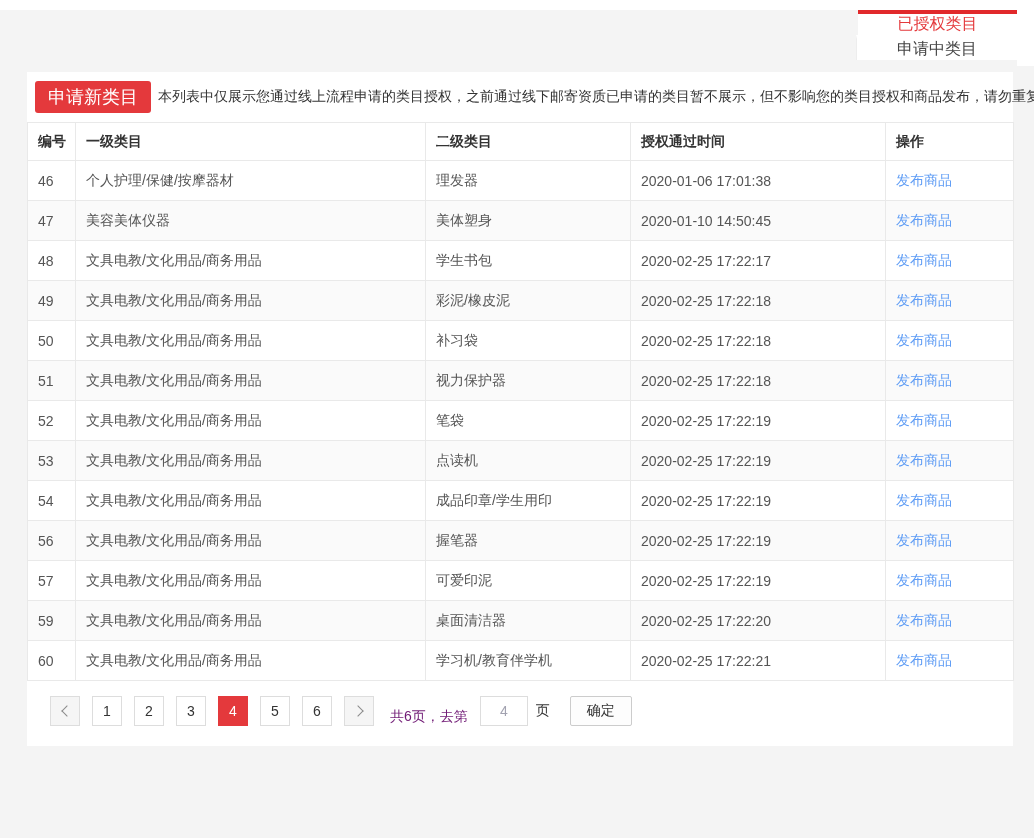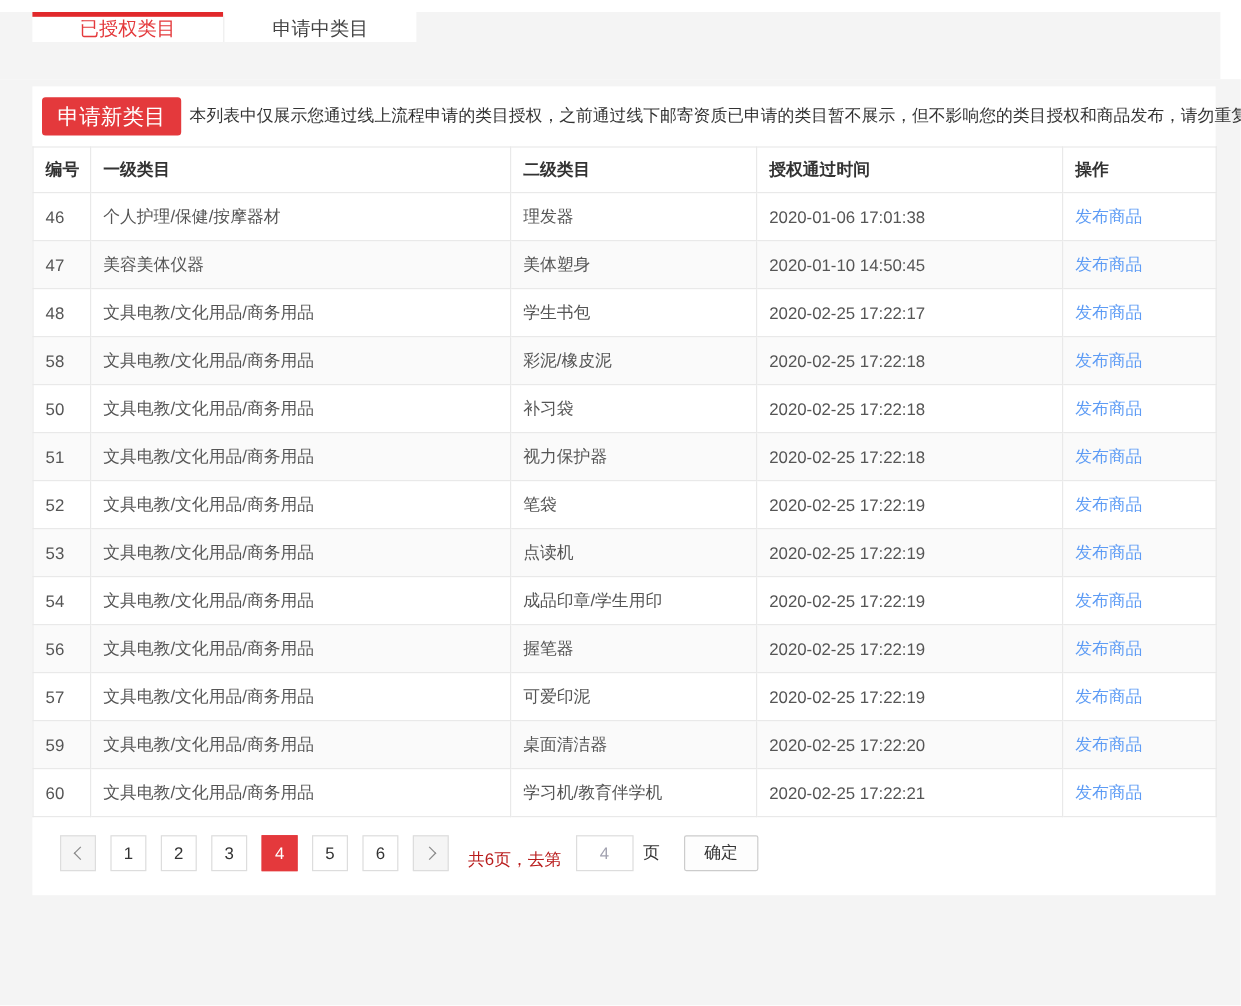--- a/index.html
+++ b/index.html
@@ -1,21 +1,21 @@
 <!DOCTYPE html>
 <html><head>
 <meta charset="utf-8">
 <style>
   * { margin:0; padding:0; box-sizing:border-box; }
   html,body { width:1034px; height:838px; background:#fff; overflow:hidden;
     font-family:"Liberation Sans","DejaVu Sans",sans-serif; }
 
   
   .tab-strip { margin-top:10px; width:1017px; height:56px; background:#f4f4f4;
-    display:flex; align-items:flex-start; }
+    display:flex; align-items:flex-end;flex-direction:column; }
   .tab { display:flex; align-items:center; justify-content:center;
     font-size:16px; cursor:pointer; background:#fff; border-top:4px solid transparent; }
   .tab-active { margin-left:27px; width:159px; border-top:4px solid #e1292b; color:#e4393c; }
   .tab-inactive { width:161px; border-left:1px solid #ededed; color:#444; }
 
   
   .content-area { width:1034px; height:772px; background:#f4f4f4; padding:6px 21px 0 27px; }
   .panel { width:986px; background:#fff; }
 
   
@@ -40,21 +40,21 @@
   .pagination { display:flex; align-items:center; padding:15px 0 20px 23px; gap:12px; }
   .pg-btn { width:30px; height:30px; border:1px solid #ddd; background:#fff;
     display:flex; align-items:center; justify-content:center; font-size:14px;
     color:#333; cursor:pointer; font-family:inherit; flex:0 0 auto; }
   .pg-nav { background:#f5f5f5; }
   .pg-active { background:#e4393c; border-color:#e4393c; color:#fff; }
   .chevron { width:8px; height:8px; border-left:1px solid #8a8a8a;
     border-bottom:1px solid #8a8a8a; display:inline-block; }
   .chevron-left  { transform:rotate(45deg);  margin-left:3px; }
   .chevron-right { transform:rotate(-135deg); margin-right:3px; }
-  .goto-text { font-size:14px; color:#b91c1c; margin-left:4px; white-space:nowrap;margin-top:12px; }
+  .goto-text { font-size:14px; color:#701a75; margin-left:4px; white-space:nowrap;margin-top:12px; }
   .goto-input { width:48px; height:30px; border:1px solid #ddd; text-align:center;
     font-size:14px; color:#a2a2b0; font-family:inherit; outline:none; }
   .page-suffix { font-size:14px; color:#333; margin-left:-4px; }
   .confirm-btn { height:30px; padding:0 16px; border:1px solid #ccc; border-radius:2px;
     background:#fdfdfd; font-size:14px; color:#333; cursor:pointer;
     font-family:inherit; margin-left:8px; }
 </style>
 </head>
 <body>
 
@@ -108,21 +108,21 @@
             <td><a class="link">发布商品</a></td>
           </tr>
           <tr>
             <td>48</td>
             <td>文具电教/文化用品/商务用品</td>
             <td>学生书包</td>
             <td>2020-02-25 17:22:17</td>
             <td><a class="link">发布商品</a></td>
           </tr>
           <tr>
-            <td>58</td>
+            <td>49</td>
             <td>文具电教/文化用品/商务用品</td>
             <td>彩泥/橡皮泥</td>
             <td>2020-02-25 17:22:18</td>
             <td><a class="link">发布商品</a></td>
           </tr>
           <tr>
             <td>50</td>
             <td>文具电教/文化用品/商务用品</td>
             <td>补习袋</td>
             <td>2020-02-25 17:22:18</td>

